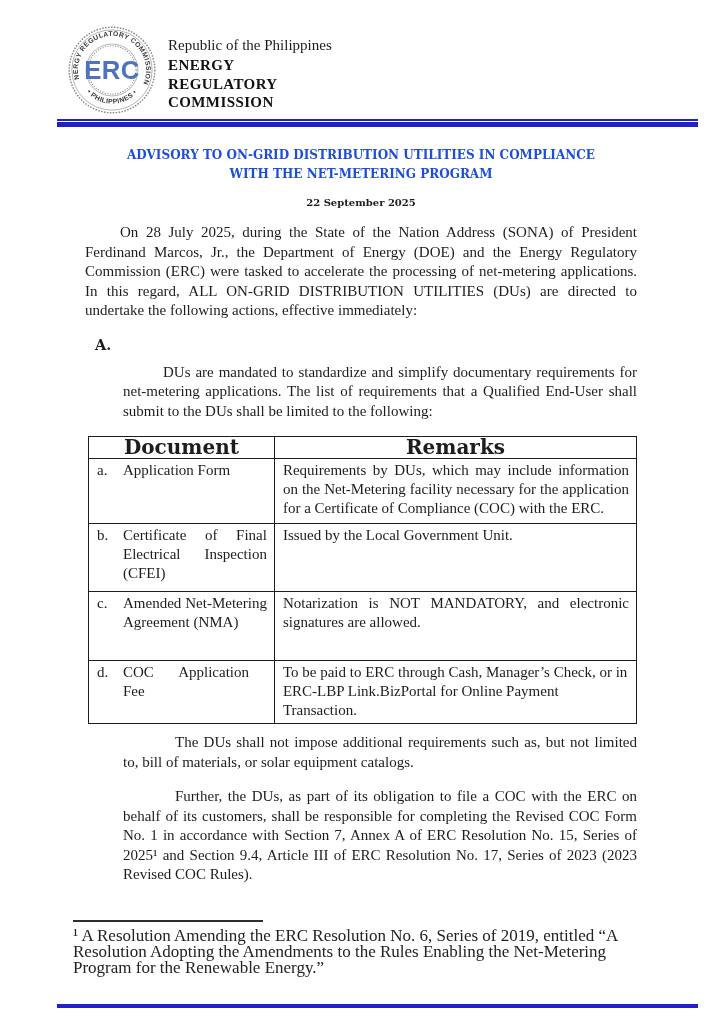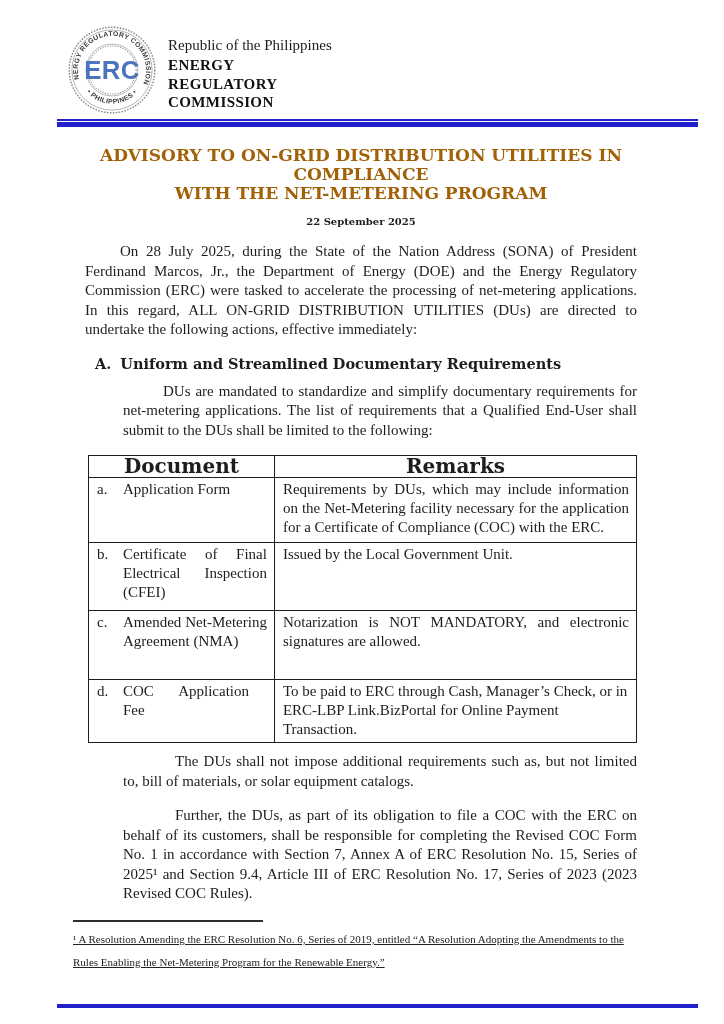--- a/index.html
+++ b/index.html
@@ -15,21 +15,21 @@
               line-height:18.5px; letter-spacing:.4px; color:#111; }
   .top-rule {
     position:absolute; left:57px; top:119px; width:641px; height:8px;
     background:linear-gradient(to bottom, var(--rule-blue,#2121cc) 0 2px, #ffffff 2px 3px, var(--rule-blue,#2121cc) 3px 100%);
   }
   .bottom-rule { position:absolute; left:57px; top:1004px; width:641px; height:4px;
                  background:var(--rule-blue,#2121cc); }
   
   .main { position:absolute; left:85px; top:146px; width:552px; }
   .title { text-align:center; font-family:"DejaVu Serif", serif; font-weight:700;
-           font-size:17px; line-height:19px; color:#a16207; }
+           font-size:12px; line-height:19px; color:#1d4ed8; }
   .date { text-align:center; font-family:"DejaVu Serif", serif; font-weight:700;
           font-size:10px; margin-top:13px; }
   .p { font-size:15px; line-height:19.5px; text-align:justify; }
   .p1 { text-indent:35px; }
   .a-head { margin-top:5px; margin-left:10px; display:flex; gap:9px;
             font-family:"DejaVu Serif", serif; font-weight:700; font-size:14.5px; }
   .intro { margin-left:38px; margin-top:10px; text-indent:40px; }
   .post1, .post2 { margin-left:38px; text-indent:52px; }
   .post1 { margin-top:9px; }
   .post2 { margin-top:8px; }
@@ -47,21 +47,21 @@
   .doc-table tbody tr:nth-child(4) td { height:58px; }
   .doc-line { display:flex; }
   .mk { width:26px; flex:none; }
   .dtx { flex:1; text-align:justify; }
   .doc-table tbody tr:nth-child(4) .dtx { flex:none; width:126px; }
   .c-rem { text-align:justify; }
   .doc-table tbody tr:nth-child(2) .c-rem,
   .doc-table tbody tr:nth-child(4) .c-rem { text-align:left; }
   
   .footnote { position:absolute; left:73px; top:920px; width:570px;
-              font-size:11px; line-height:23px; color:#222;text-decoration:underline; }
+              font-size:17px; line-height:16px; color:#222; }
   .fn-rule { width:190px; border-top:2px solid #2e2e2e; margin-bottom:6px; }
   
   .ring-txt { font-family:"Liberation Sans", sans-serif; font-weight:700;
               font-size:7.4px; letter-spacing:.45px; fill:#3a3a3a; }
   .erc-txt  { font-family:"Liberation Sans", sans-serif; font-weight:700;
               font-size:28px; letter-spacing:.5px; fill:var(--erc-blue,#4e73be); }
 </style>
 </head>
 <body>
 
@@ -98,21 +98,20 @@
     <div class="title">
       <div>ADVISORY TO ON-GRID DISTRIBUTION UTILITIES IN COMPLIANCE</div>
       <div>WITH THE NET-METERING PROGRAM</div>
     </div>
     <div class="date">22 September 2025</div>
 
     <p class="p p1">On 28 July 2025, during the State of the Nation Address (SONA) of President Ferdinand Marcos, Jr., the Department of Energy (DOE) and the Energy Regulatory Commission (ERC) were tasked to accelerate the processing of net-metering applications. In this regard, ALL ON-GRID DISTRIBUTION UTILITIES (DUs) are directed to undertake the following actions, effective immediately:</p>
 
     <div class="a-head">
       <span>A.</span>
-      <span>Uniform and Streamlined Documentary Requirements</span>
     </div>
 
     <p class="p intro">DUs are mandated to standardize and simplify documentary requirements for net-metering applications. The list of requirements that a Qualified End-User shall submit to the DUs shall be limited to the following:</p>
 
     <table class="doc-table">
       <colgroup>
           <col style="width:186px">
           <col style="width:363px">
         </colgroup>
       <thead>

